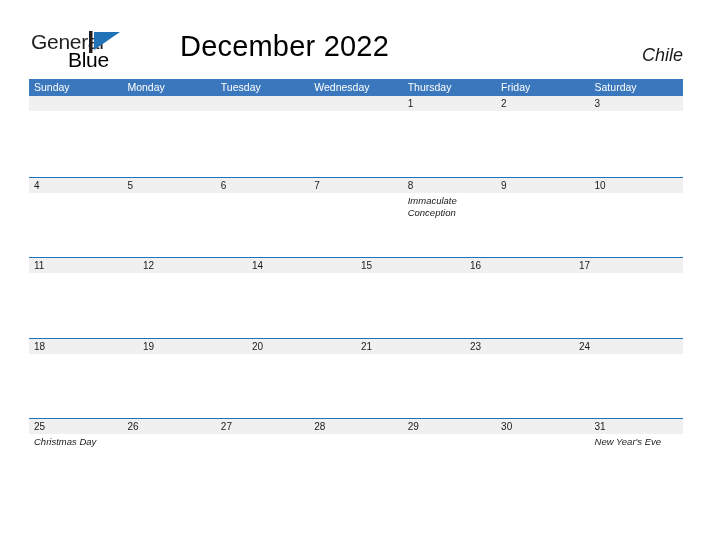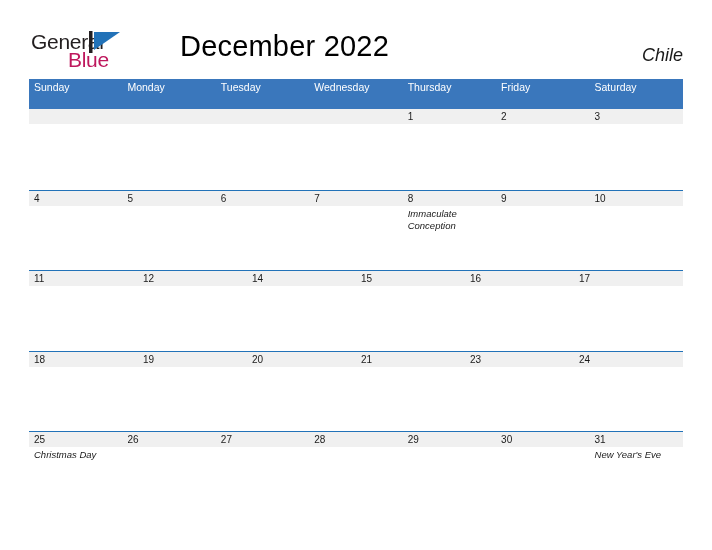--- a/index.html
+++ b/index.html
@@ -47,21 +47,21 @@
     letter-spacing: -0.3px;
     color: #231f20;
     line-height: 21px;
   }
   .logo-blue {
     position: absolute;
     left: 37px;
     top: 18px;
     font-size: 21px;
     letter-spacing: -0.3px;
-    color: #be185d;
+    color: #000000;
     line-height: 21px;
   }
   .logo-flag {
     position: absolute;
     left: 58px;
     top: 0px;
     width: 35px;
     height: 22px;
   }
 
@@ -90,21 +90,21 @@
   .calendar {
     position: absolute;
     left: 29px;
     top: 79px;
     width: 654px;
   }
 
   .weekday-row {
     display: flex;
     width: 100%;
-    height: 30px;
+    height: 17px;
     background: #3a77bc;
   }
   .weekday-cell {
     flex: 1 1 0;
     box-sizing: border-box;
     padding-left: 5px;
     font-size: 10.5px;
     color: #ffffff;
     line-height: 17px;
     white-space: nowrap;

